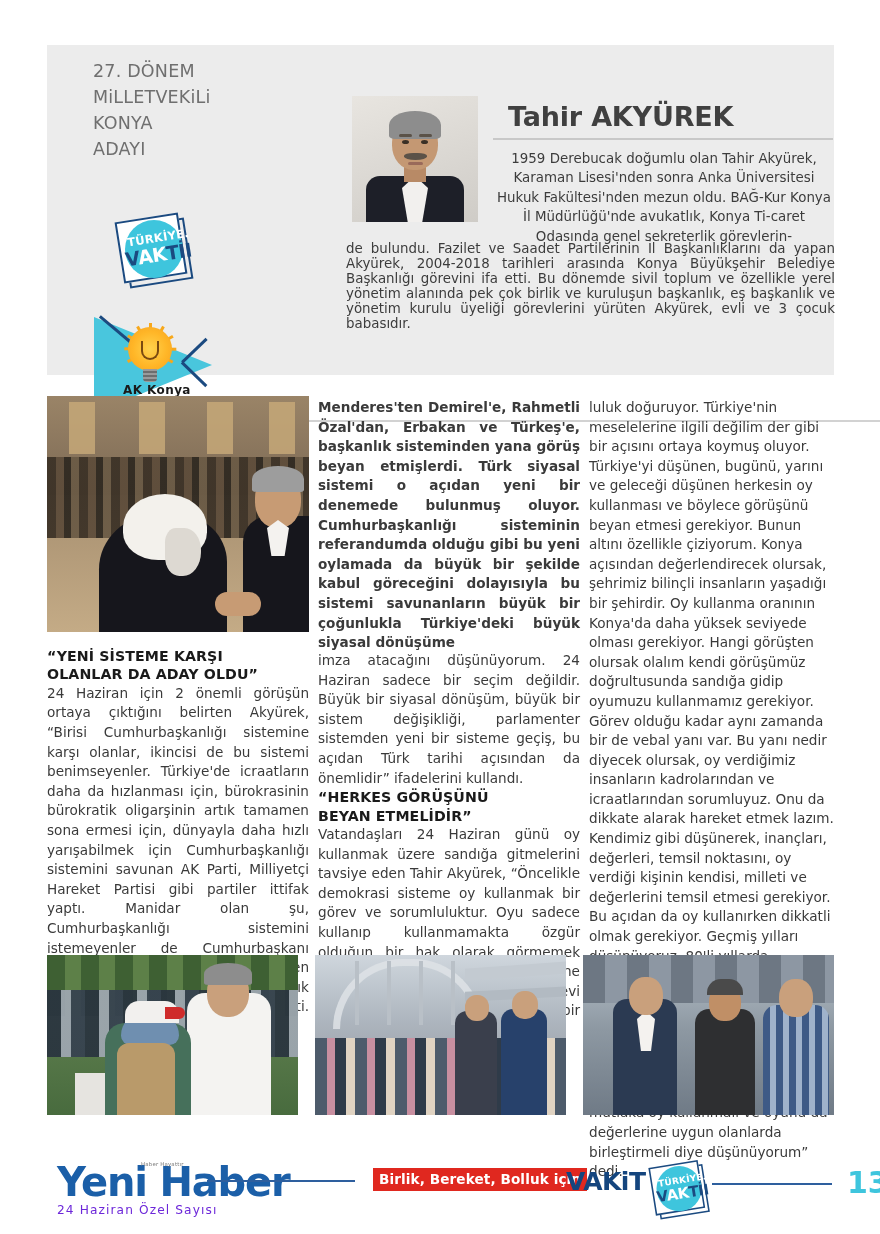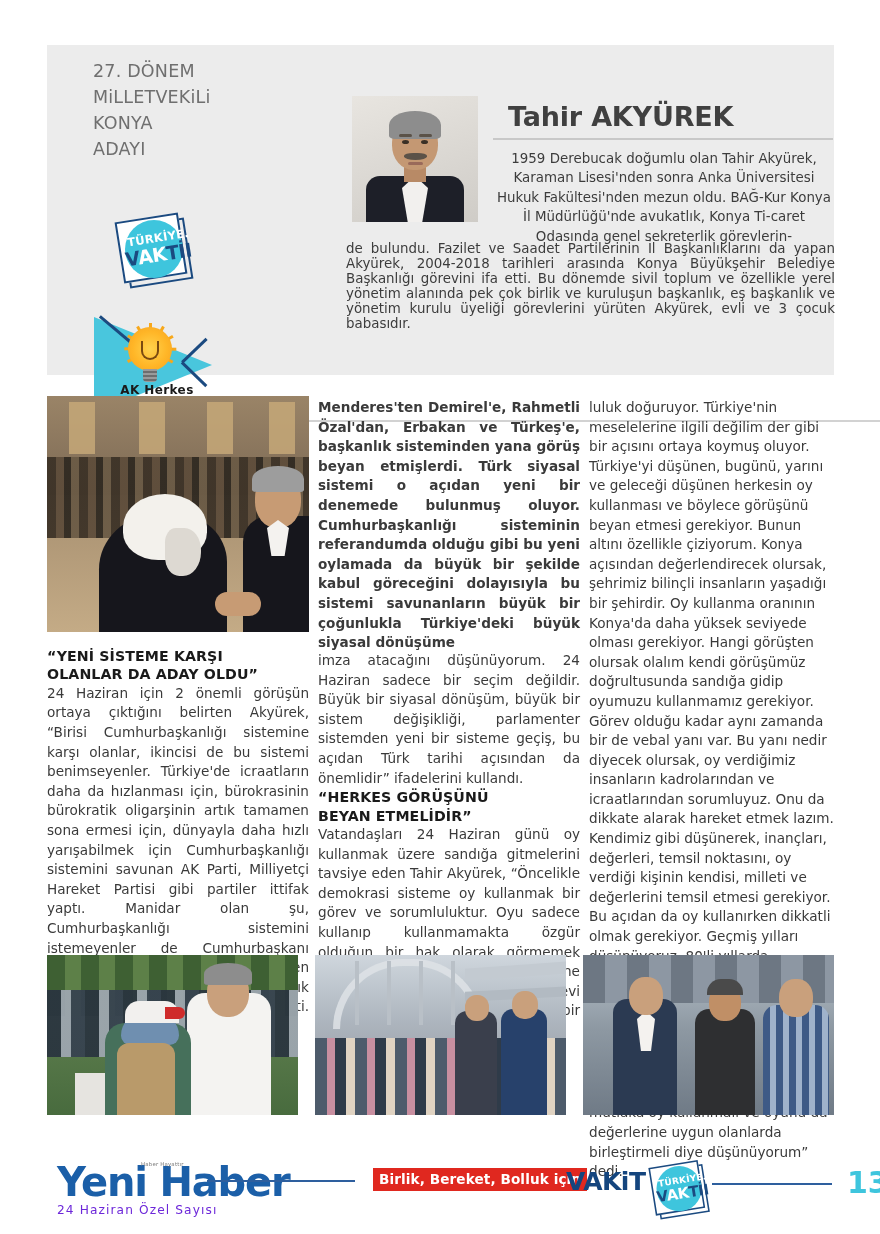--- a/index.html
+++ b/index.html
@@ -332,21 +332,21 @@
         <div class="ray" style="transform:rotate(90deg)"></div>
         <div class="ray" style="transform:rotate(120deg)"></div>
         <div class="ray" style="transform:rotate(-30deg)"></div>
         <div class="ray" style="transform:rotate(-60deg)"></div>
         <div class="ray" style="transform:rotate(-90deg)"></div>
         <div class="ray" style="transform:rotate(-120deg)"></div>
         <div class="bulb-glow"></div>
         <div class="filament"></div>
         <div class="base"></div>
       </div>
-      <div class="akp-text">AK Herkes</div>
+      <div class="akp-text">AK Konya</div>
     </div>
 
     <div class="portrait">
       <div class="bg"></div>
       <div class="suit"></div>
       <div class="shirt"></div>
       <div class="neck"></div>
       <div class="head"></div>
       <div class="hair"></div>
       <div class="brow-l"></div>

